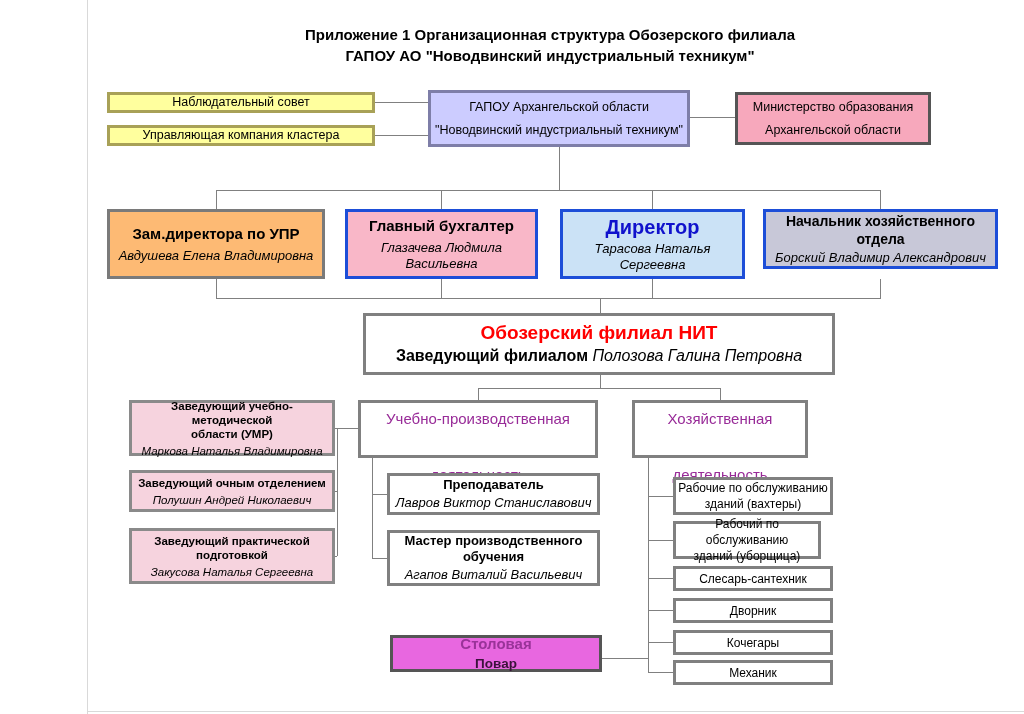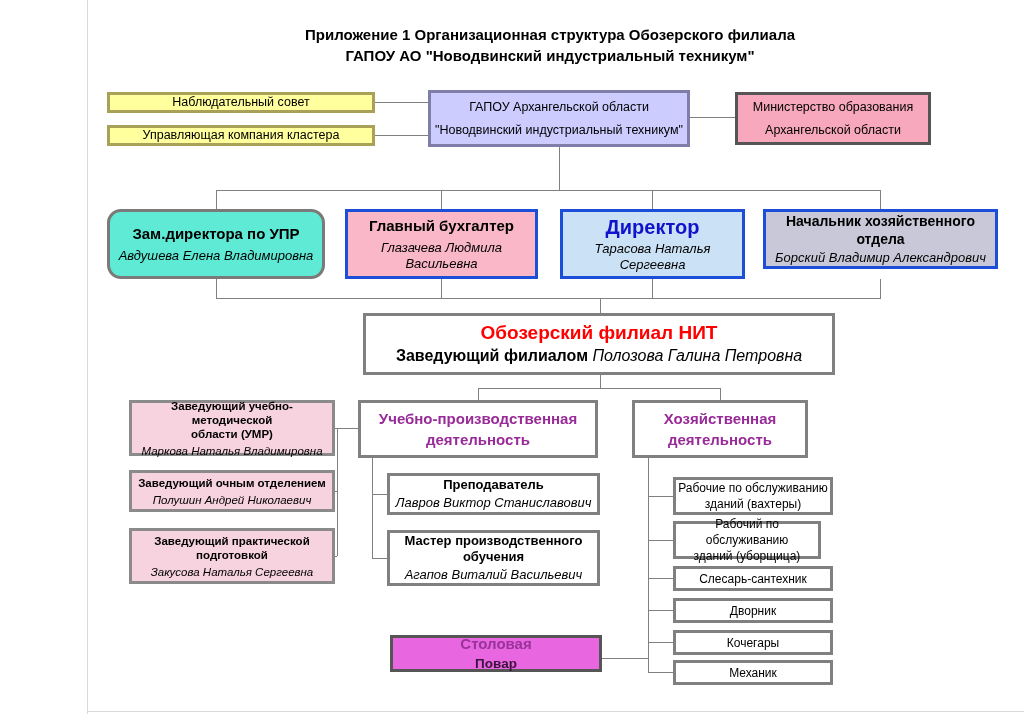--- a/index.html
+++ b/index.html
@@ -6,38 +6,38 @@
   .page{position:relative;width:1024px;height:714px;background:#ffffff;overflow:hidden;
         font-family:"Liberation Sans", sans-serif;color:#000;}
   .chart-title{position:absolute;left:100px;top:24px;width:900px;text-align:center;
         font-weight:bold;font-size:15px;line-height:21px;}
   .box{position:absolute;box-sizing:border-box;border:3px solid #1d4ed8;
        display:flex;flex-direction:column;align-items:center;justify-content:center;
        text-align:center;}
   .yellow{background:#FFFF9E;border-color:#a8a157;}
   .lavender{background:#CCCCFF;border-color:#7e7ea8;}
   .rose{background:#F7A8BC;border-color:#555;}
-  .salmon{background:#5eead4;border-color:#7a7a7a;border-radius:14px;}
+  .salmon{background:#fdba74;border-color:#7a7a7a;}
   .pink{background:#F9B7C8;}
   .bluebg{background:#CBE2F6;}
   .graylav{background:#C8C8D8;}
   .pinklight{background:#F6D3DE;border-color:#8a8a8a;margin-left:22px;}
   .magenta{background:#E867E0;border-color:#555;}
   .white{background:#ffffff;border-color:#808080;}
 
   .t125{font-size:12.5px;line-height:23px;}
   .bt15{font-weight:bold;font-size:15px;line-height:19px;}
   .bt14{font-weight:bold;font-size:14px;line-height:18px;}
   .director{font-weight:bold;font-size:20px;line-height:24px;color:#1012CC;}
   .person13{font-style:italic;font-size:13px;line-height:16px;margin-top:5px;}
   .branch-title{font-weight:bold;font-size:19px;line-height:24px;color:#FF0000;}
   .branch-sub{font-size:16px;line-height:22px;}
   .branch-sub .role{font-weight:bold;}
   .branch-sub .prs{font-style:italic;}
-  .activity{font-weight:bold;font-size:15px;line-height:21px;color:#982B98;}
+  .activity{font-weight:normal;font-size:15px;line-height:21px;color:#982B98;margin-top:35px;}
   .bt115{font-weight:bold;font-size:11.5px;line-height:14px;}
   .person115{font-style:italic;font-size:11.5px;line-height:14px;margin-top:3px;}
   .bt13{font-weight:bold;font-size:13px;line-height:16px;}
   .staff12{font-size:12px;line-height:16px;}
   .canteen-title{font-weight:bold;font-size:15px;line-height:20px;color:#993399;}
   .canteen-person{font-weight:bold;font-size:13.5px;line-height:19px;color:#3B123B;}
 
   .ln{position:absolute;background:#808080;display:block;}
   .edge{position:absolute;background:#d9d9d9;display:block;}
 </style>

